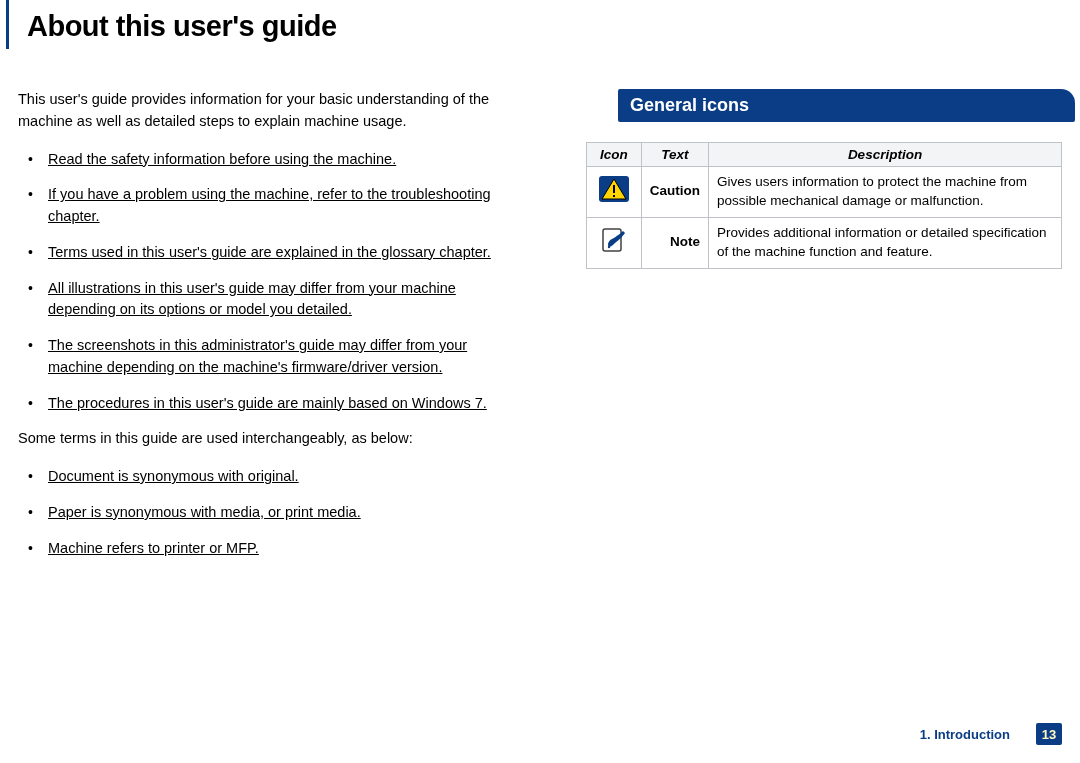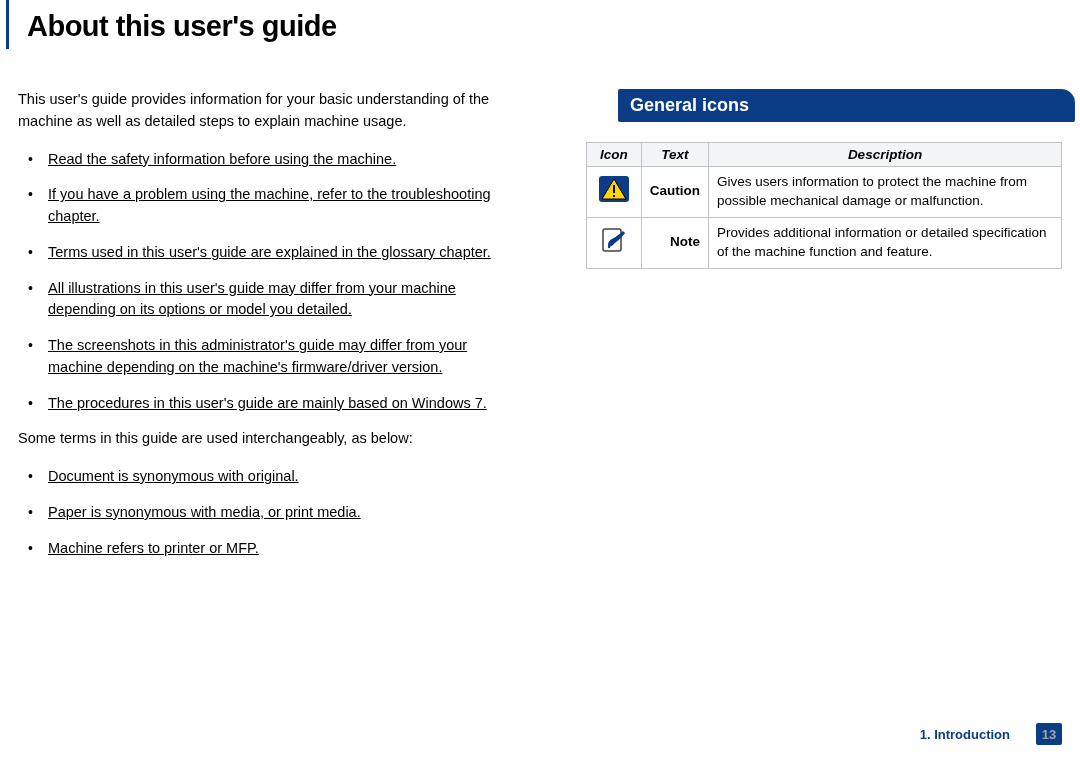--- a/index.html
+++ b/index.html
@@ -90,21 +90,21 @@
     align-items: center;
     gap: 26px;
   }
   .footer-text {
     color: #0a3d85;
     font-weight: 700;
     font-size: 13px;
   }
   .page-num {
     background: #0a3d85;
-    color: #a3a3a3;
+    color: #fef9c3;
     font-weight: 700;
     font-size: 13px;
     width: 26px; height: 22px;
     display: flex; align-items: center; justify-content: center;
     border-radius: 2px;
   }
 </style>
 </head>
 <body>
 

